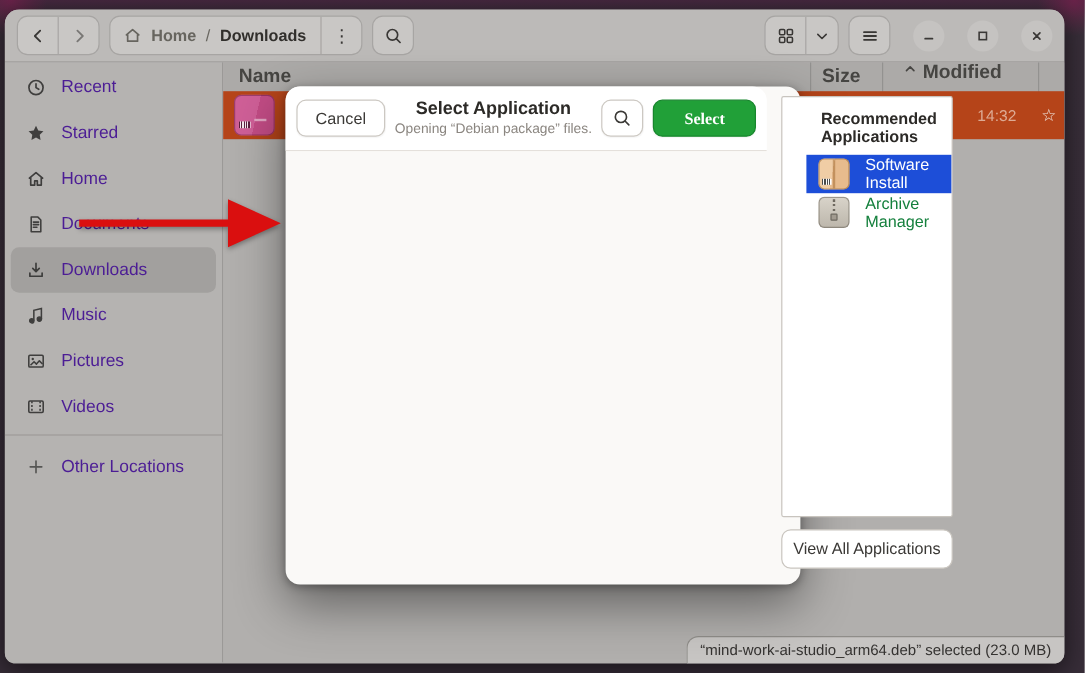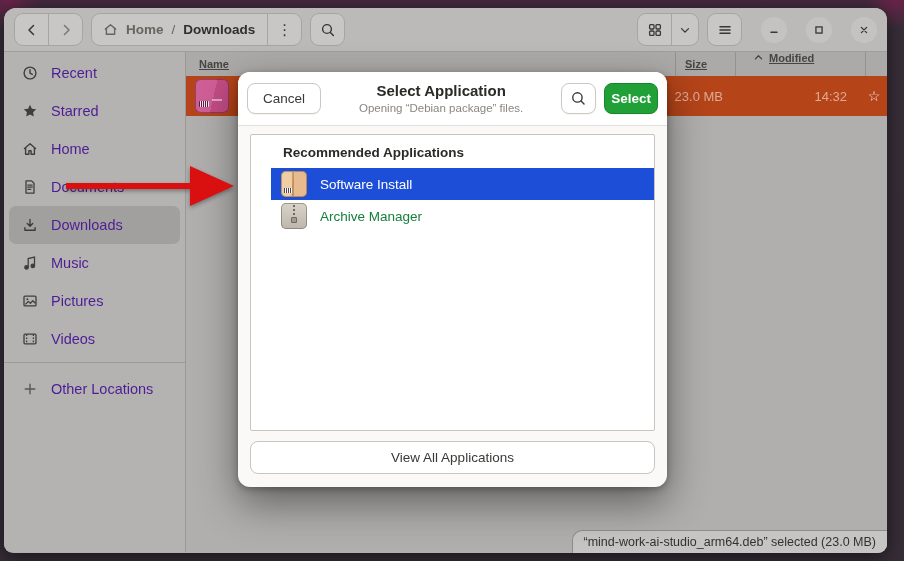--- a/index.html
+++ b/index.html
@@ -42,21 +42,21 @@
   .sidebar { width:182px; background:#b5b3b1; border-right:1px solid #9b9997; padding-top:2px; flex:none; }
   .sb-item { height:38px; margin:0 5px; border-radius:7px; display:flex; align-items:center;
     gap:13px; padding:0 8px 0 13px; font-size:14.5px; color:#4c1d95; }
   .sb-item.selected { background:#a2a09e; }
   .sb-item svg { flex:none; opacity:.88; }
   .sb-divider { height:1px; background:#9d9b99; margin:4px 0 7px; }
 
   
   .main { flex:1; position:relative; background:#b1afad; }
   .cols-header { display:flex; height:24px; background:#acaaa8; align-items:center;
-    font-size:11px; font-weight:bold; color:#464542;text-decoration:underline; }
+    font-size:16px; font-weight:bold; color:#464542; }
   .ch-name { flex:1; padding-left:13px; }
   .ch-size { width:60px; padding-left:9px; border-left:1px solid rgba(0,0,0,.14); align-self:stretch; display:flex; align-items:center; }
   .ch-mod { width:130px; padding-left:17px; border-left:1px solid rgba(0,0,0,.14); align-self:stretch; display:flex; gap:5px; }
   .ch-star { width:22px; border-left:1px solid rgba(0,0,0,.14); align-self:stretch; }
   .file-row { display:flex; align-items:center; height:40px; background:#b54419; }
   .deb-icon { width:34px; height:34px; margin-left:9px; border-radius:6px; position:relative;
     background:linear-gradient(103deg,#cf5f97 0 54%,#c24c85 54% 100%);
     box-shadow:inset 0 0 0 1px rgba(60,0,30,.35); }
   .deb-icon .barcode { position:absolute; left:4px; bottom:6px; width:10px; height:6px; background:#f3e8ee;
     background-image:repeating-linear-gradient(90deg,#5c2040 0 1px,transparent 1px 2px); border-radius:1px; }
@@ -66,28 +66,28 @@
   .fr-mod { width:130px; text-align:right; padding-right:14px; font-size:13px; color:#ddab94; }
   .fr-star { width:26px; text-align:center; font-size:14px; color:#efe4de; }
 
   
   .statusbar { position:absolute; right:0; bottom:0; height:23px; background:#c7c5c3;
     border-top:1px solid #8f8d89; border-left:1px solid #8f8d89; border-top-left-radius:10px;
     display:flex; align-items:center; padding:0 11px; font-size:12.5px; color:#343230; white-space:nowrap; }
 
   
   .dialog { position:absolute; left:238px; top:72px; width:429px; height:415px; z-index:10;
-    background:#faf9f7; border-radius:12px; display:flex; flex-direction:column;
+    background:#faf9f7; border-radius:12px; display:flex; 
     box-shadow:0 2px 7px rgba(0,0,0,.3), 0 16px 42px rgba(0,0,0,.45); }
   .dlg-header { height:54px; flex:none; background:#ffffff; border-radius:12px 12px 0 0;
     border-bottom:1px solid #e4e0db; display:flex; align-items:center; padding:0 9px; gap:8px; }
   .dlg-btn { height:31px; background:#fff; border:1px solid #ccc8c2; border-radius:8px;
     font-size:13.5px; color:#3b3936; padding:0 15px; box-shadow:0 1px 1px rgba(0,0,0,.04); }
   .dlg-search { width:35px; padding:0; display:flex; align-items:center; justify-content:center; color:#3b3936; }
-  .dlg-select { background:#21a038; border:1px solid #17862c; color:#fff; font-weight:bold; padding:0 6px; }
+  .dlg-select { background:#21a038; border:1px solid #17862c; color:#fff; font-weight:bold; padding:0 25px;font-family:Liberation Serif, serif; }
   .dlg-titles { flex:1; text-align:center; line-height:1.3; overflow:hidden; }
   .dlg-title { font-size:15px; font-weight:bold; color:#2c2a27; }
   .dlg-subtitle { font-size:11.5px; color:#8b8680; }
   .dlg-body { flex:1; display:flex; flex-direction:column; padding:8px 12px 13px; }
   .app-listbox { flex:1; background:#fff; border:1px solid #c8c4be; border-radius:2px;
     display:flex; flex-direction:column; overflow:hidden;padding-left:20px; }
   .lb-header { padding:10px 12px 8px; font-size:13.5px; font-weight:bold; color:#2c2a27; }
   .app-row { height:32px; flex:none; display:flex; align-items:center; gap:13px; padding:0 10px;
     font-size:13.5px; color:#15803d; }
   .app-row.selected { background:#1d4ed8; color:#fff; }

